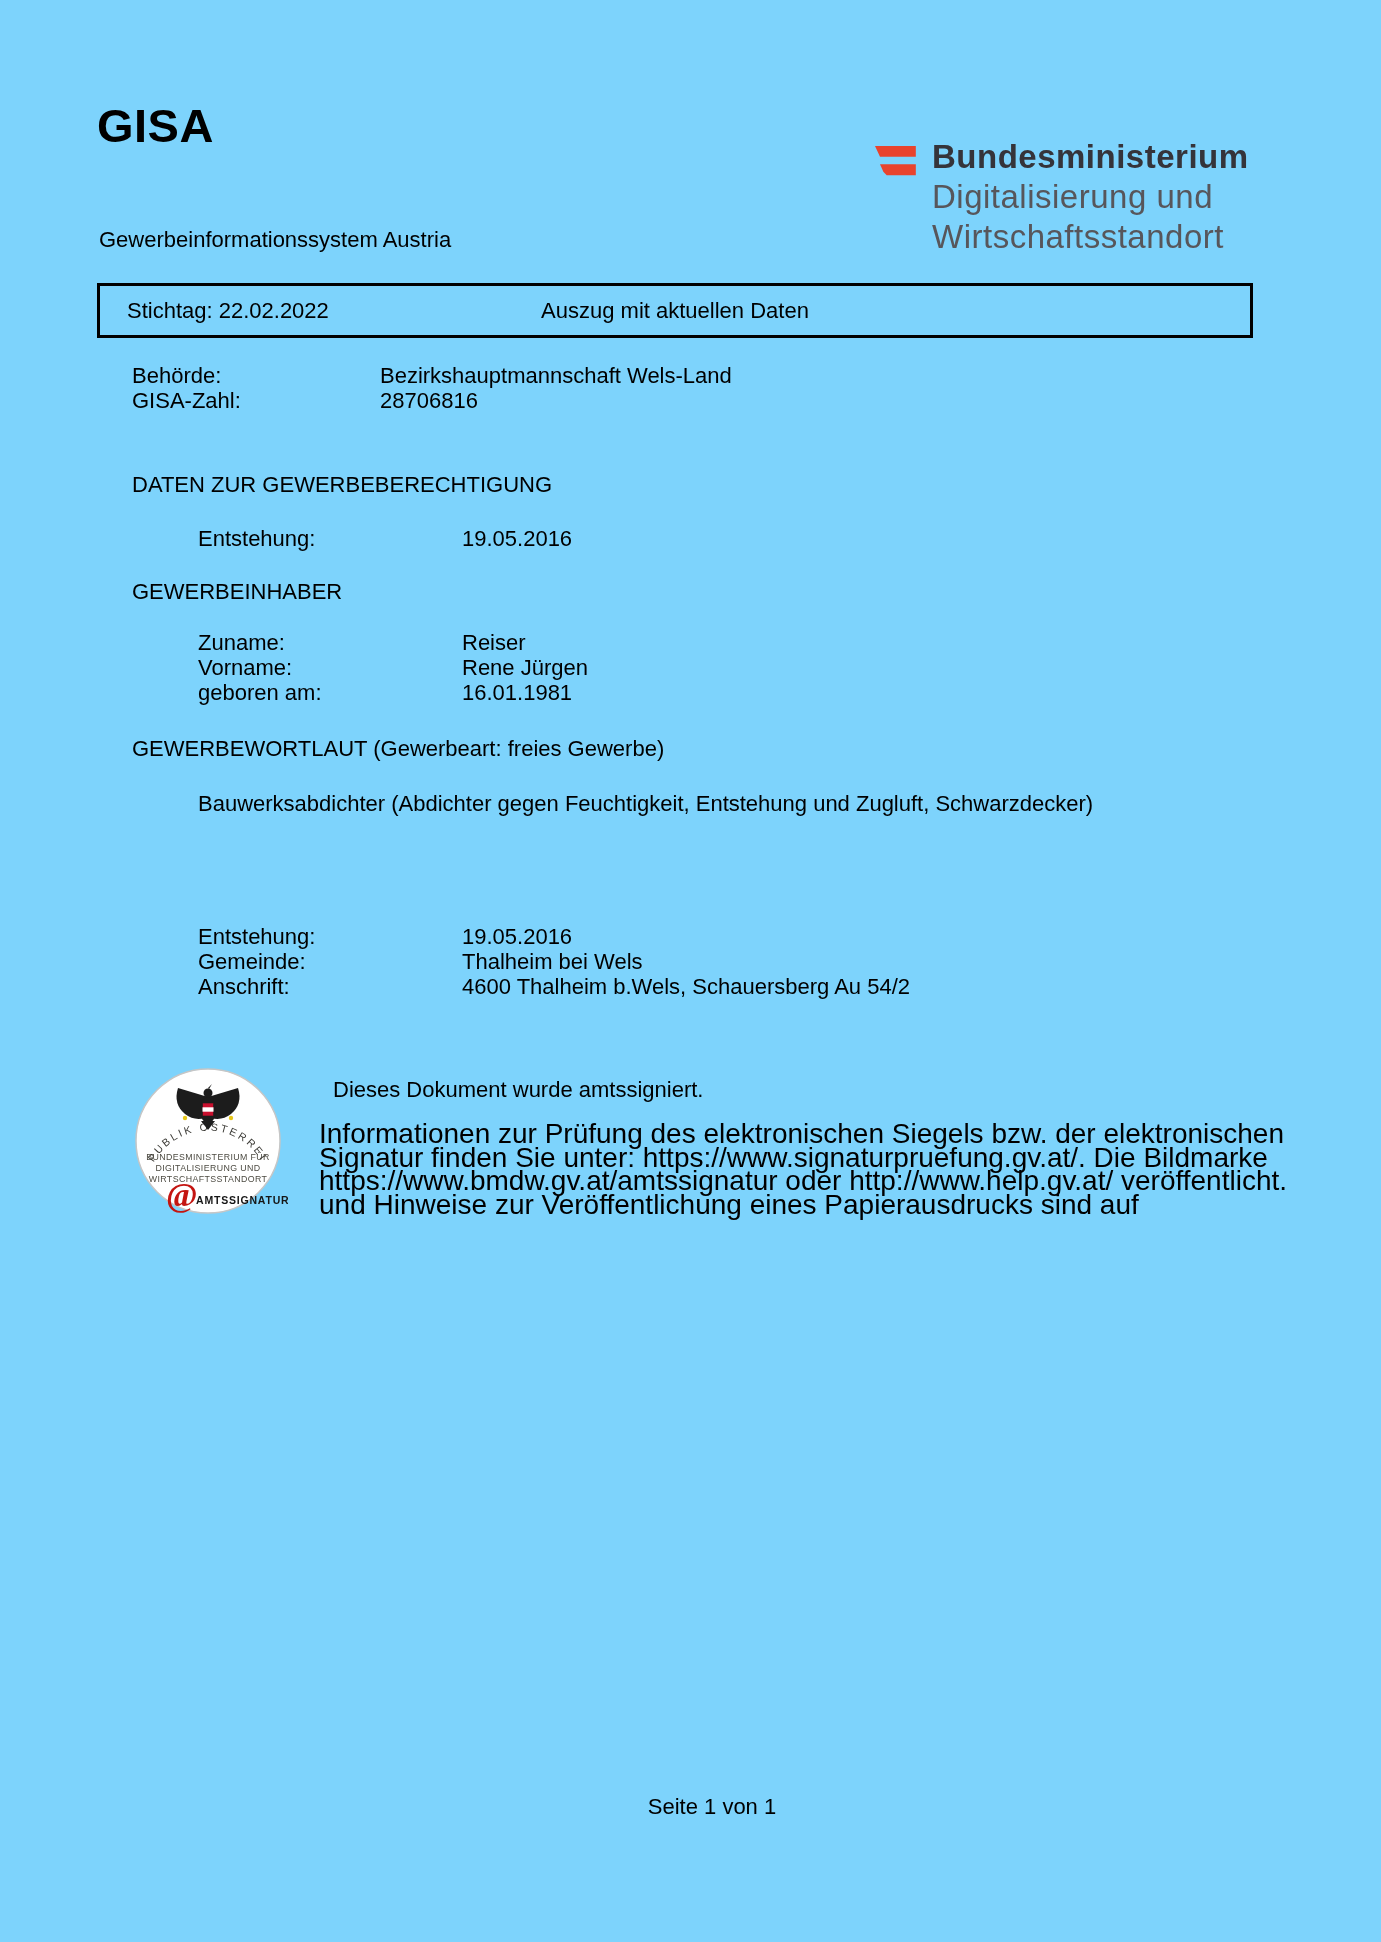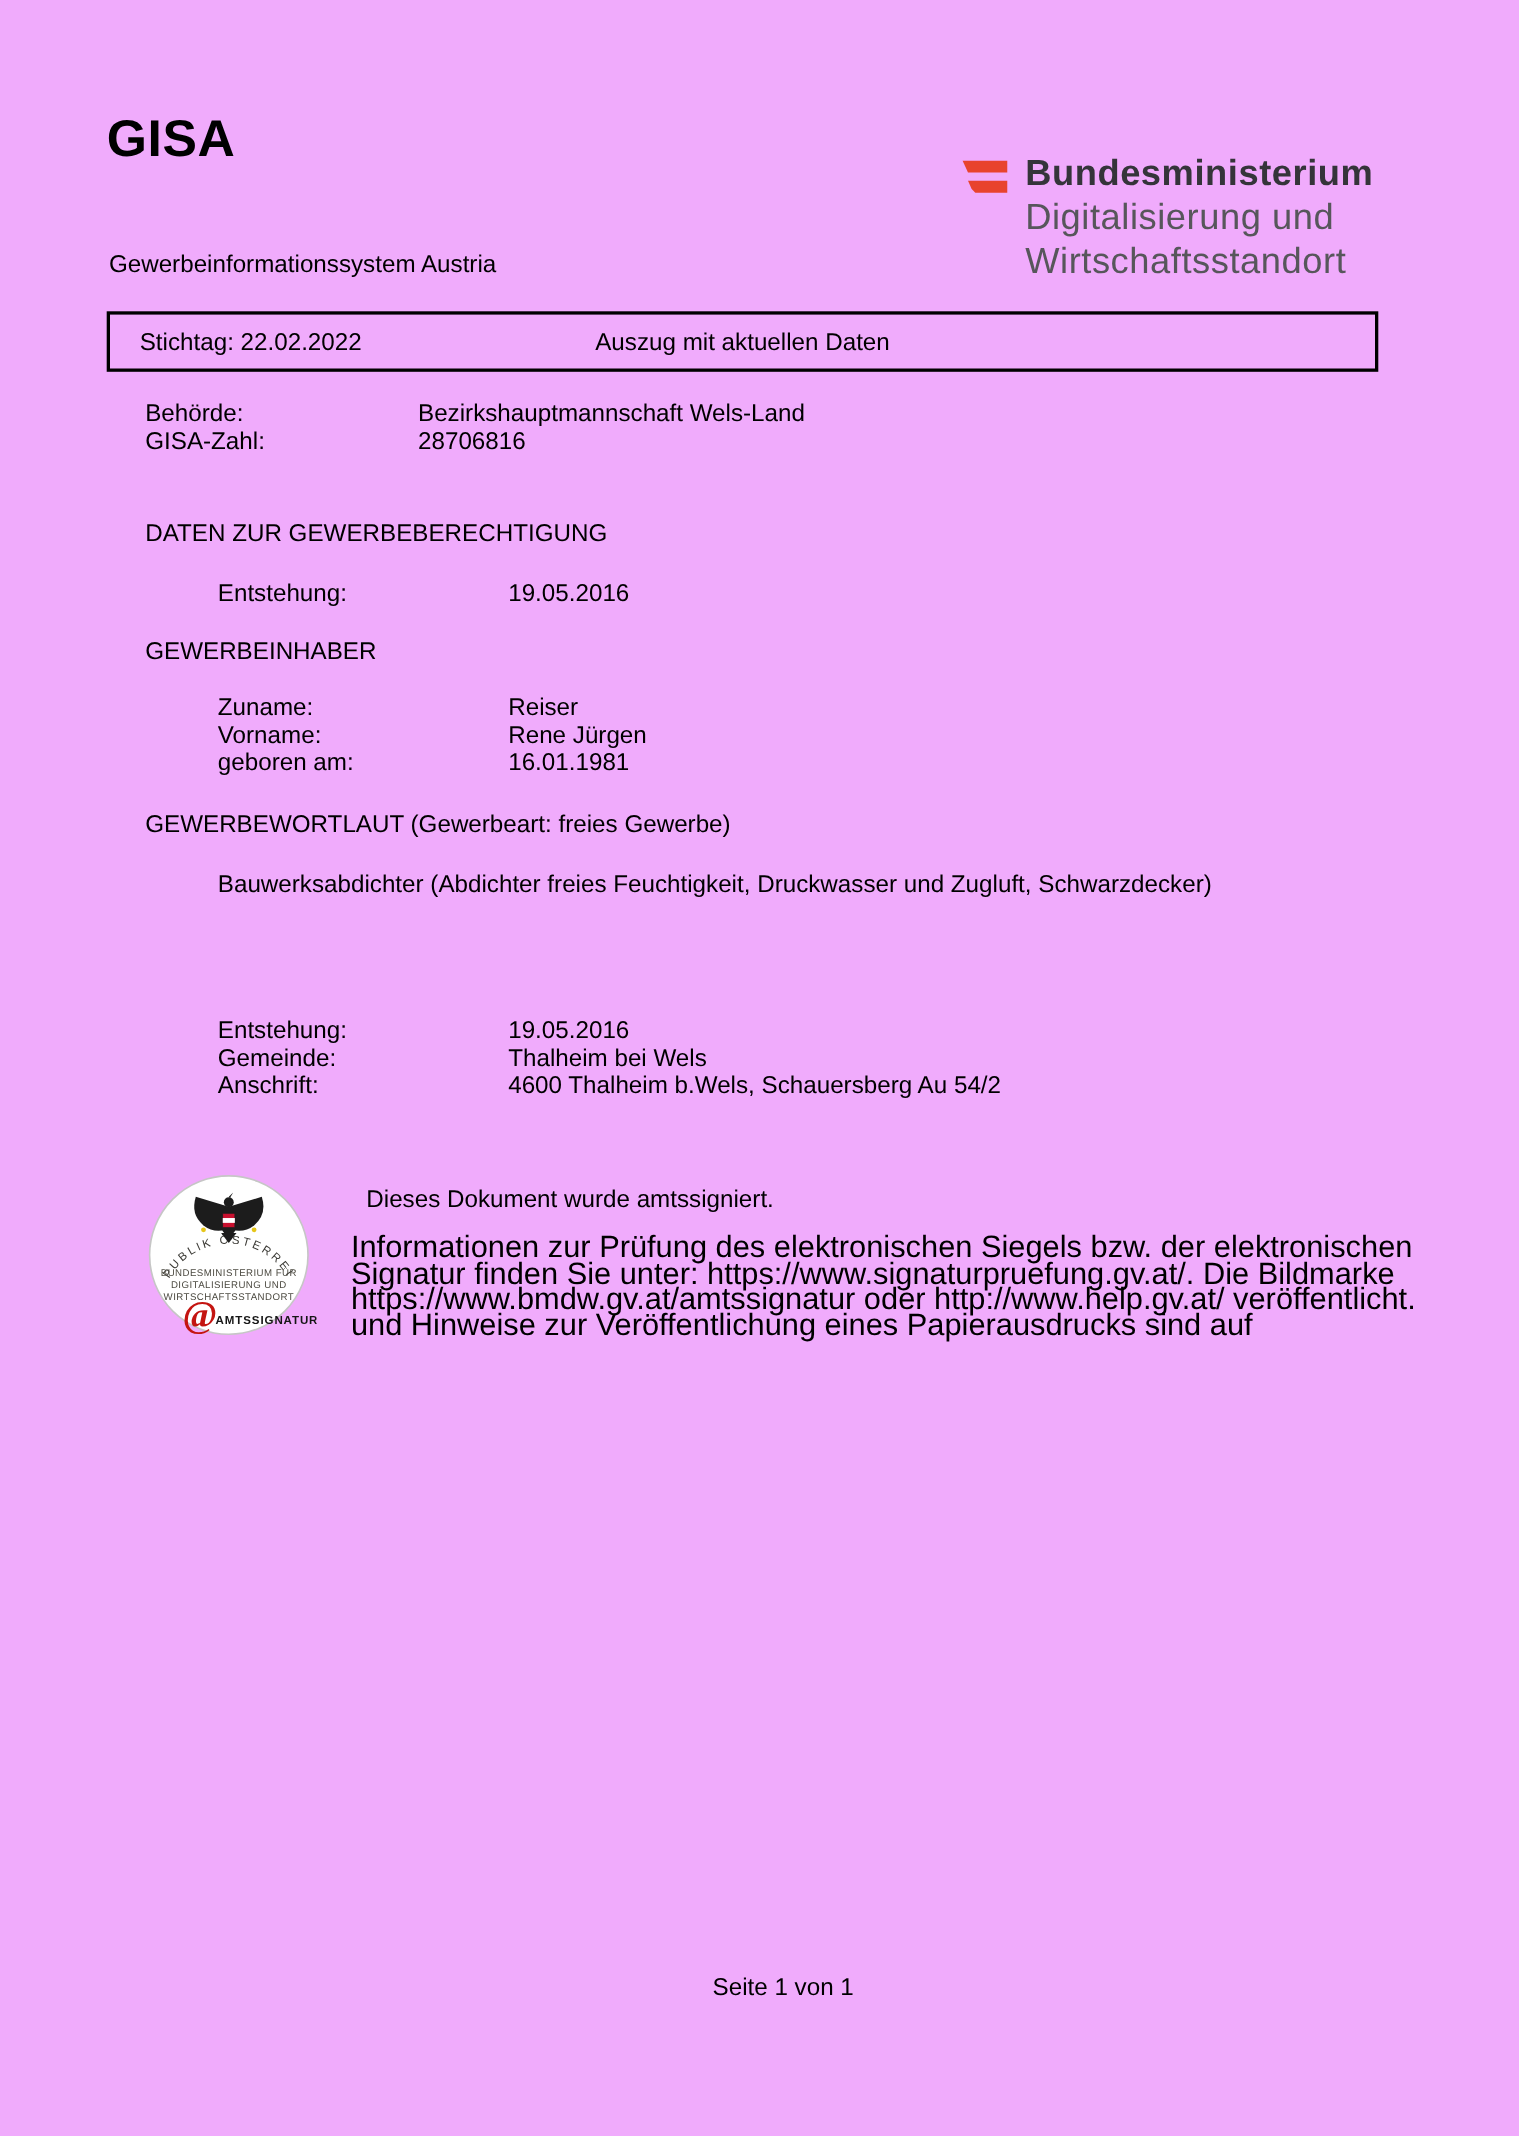--- a/index.html
+++ b/index.html
@@ -1,19 +1,19 @@
 <!DOCTYPE html>
 <html><head>
 <meta charset="utf-8">
 <style>
   html,body { margin:0; padding:0; background:#e9e9e9; }
   .page {
     position:relative;
     width:1381px; height:1942px;
-    background:#f0abfc;
+    background:#7dd3fc;
     font-family:"Liberation Sans", sans-serif;
     color:#000;
     overflow:hidden;
     margin:0 auto;
   }
   .abs { position:absolute; white-space:nowrap; }
   .body-t { font-size:22px; line-height:26px; }
   .gisa-title {
     left:97px; top:100px;
     font-size:47px; font-weight:bold; letter-spacing:0.5px; line-height:52px;
@@ -79,21 +79,21 @@
 
   <div class="abs body-t col-h" style="top:579px;">GEWERBEINHABER</div>
   <div class="abs body-t col-lbl" style="top:630px;">Zuname:</div>
   <div class="abs body-t col-val" style="top:630px;">Reiser</div>
   <div class="abs body-t col-lbl" style="top:655px;">Vorname:</div>
   <div class="abs body-t col-val" style="top:655px;">Rene Jürgen</div>
   <div class="abs body-t col-lbl" style="top:680px;">geboren am:</div>
   <div class="abs body-t col-val" style="top:680px;">16.01.1981</div>
 
   <div class="abs body-t col-h" style="top:736px;">GEWERBEWORTLAUT (Gewerbeart: freies Gewerbe)</div>
-  <div class="abs body-t col-lbl" style="top:791px;">Bauwerksabdichter (Abdichter freies Feuchtigkeit, Druckwasser und Zugluft, Schwarzdecker)</div>
+  <div class="abs body-t col-lbl" style="top:791px;">Bauwerksabdichter (Abdichter gegen Feuchtigkeit, Entstehung und Zugluft, Schwarzdecker)</div>
 
   <div class="abs body-t col-lbl" style="top:924px;">Entstehung:</div>
   <div class="abs body-t col-val" style="top:924px;">19.05.2016</div>
   <div class="abs body-t col-lbl" style="top:949px;">Gemeinde:</div>
   <div class="abs body-t col-val" style="top:949px;">Thalheim bei Wels</div>
   <div class="abs body-t col-lbl" style="top:974px;">Anschrift:</div>
   <div class="abs body-t col-val" style="top:974px;">4600 Thalheim b.Wels, Schauersberg Au 54/2</div>
 
   <div class="abs seal">
     <svg width="160" height="160" viewBox="0 0 160 160">

